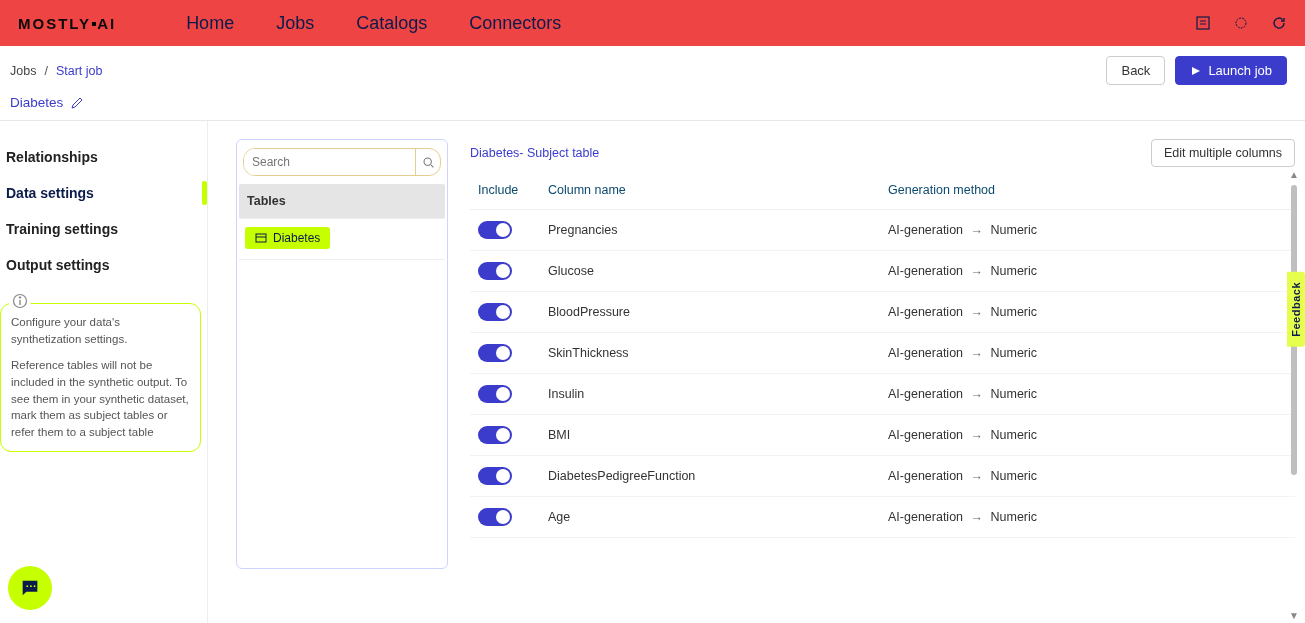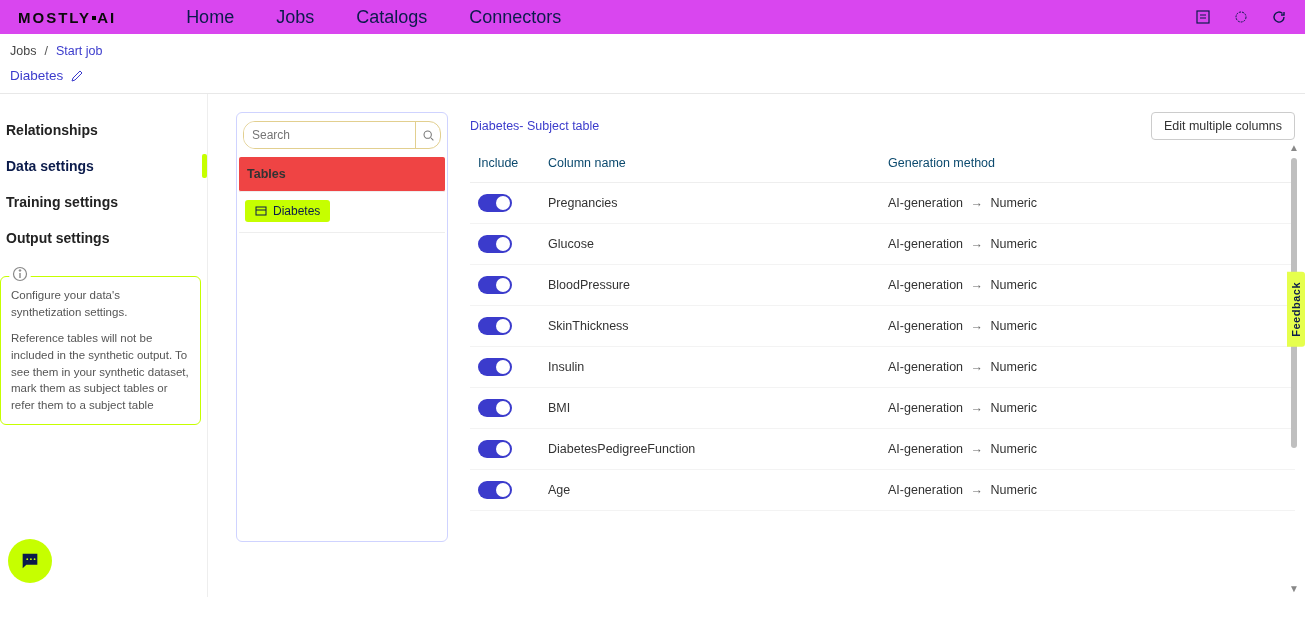--- a/index.html
+++ b/index.html
@@ -1,19 +1,19 @@
 <!DOCTYPE html>
 <html><head>
 <meta charset="utf-8">
 <style>
   * { box-sizing: border-box; margin: 0; padding: 0; font-family: -apple-system, BlinkMacSystemFont, "Segoe UI", Arial, sans-serif; }
   body { width: 1305px; height: 623px; background: #fff; overflow: hidden; position: relative; }
 
   
-  .topbar { height: 34px; background: #d946ef; display: flex; align-items: center; padding: 0 18px; }
+  .topbar { height: 46px; background: #ef4444; display: flex; align-items: center; padding: 0 18px; }
   .logo { font-weight: 800; letter-spacing: 2px; font-size: 15px; color: #0a0a0a; }
   .logo .dot { display:inline-block; width:4px; height:4px; background:#000; margin:0 1px 3px 1px;}
   .nav { display: flex; gap: 42px; margin-left: 70px; }
   .nav a { font-size: 18px; color: #0b1b4b; text-decoration: none; font-weight: 500; cursor:pointer;}
   .topbar-right { margin-left: auto; display: flex; gap: 22px; align-items: center; }
   .top-icon { width: 16px; height: 16px; display:flex; align-items:center; justify-content:center; color:#0b1b4b; cursor:pointer;}
   .top-icon svg { width:16px; height:16px; }
 
   
   .subheader { display:flex; align-items:center; padding: 10px 18px 4px 10px; }
@@ -31,35 +31,35 @@
 
   .divider { height:1px; background:#e8e8e8; width:100%; }
 
   
   .main { display:flex; height:calc(623px - 46px - 74px); }
   .sidebar { width:208px; border-right:1px solid #eee; padding-top:18px; position:relative;}
   .side-item { padding:10px 10px 10px 6px; font-size:14px; color:#222; font-weight:600; cursor:pointer; position:relative;}
   .side-item.active { color:#0b1b4b; }
   .side-item.active::after { content:""; position:absolute; right:0; top:6px; bottom:6px; width:5px; background:#c6ff00; border-radius:2px;}
 
-  .info-box { margin: 20px 6px 0 0; border:1px solid #c6ff00; border-radius:6px; padding:10px 10px; font-size:11.5px; color:#555; line-height:1.45; position:relative;}
+  .info-box { margin: 20px 6px 0 0; border:1px solid #c6ff00; border-radius:11px; padding:10px 10px; font-size:11.5px; color:#555; line-height:1.45; position:relative;}
   .info-ic { position:absolute; top:-14px; left:8px; width:22px; height:22px; background:#fff; border-radius:50%; display:flex; align-items:center; justify-content:center;}
   .info-ic svg { width:16px; height:16px; stroke:#888; fill:none;}
 
   .chat-bubble { position:absolute; bottom:14px; left:8px; width:44px; height:44px; border-radius:50%; background:#c6ff00; display:flex; align-items:center; justify-content:center; cursor:pointer;}
   .chat-bubble svg{ width:22px; height:22px; fill:#0b1b4b;}
 
   
   .panel-wrap { display:flex; padding:18px 10px 10px 28px; gap:22px; flex:1; }
   .tables-panel { width:212px; border:1px solid #cfd3ff; border-radius:6px; padding:8px 6px; height:430px;}
   .search-row { display:flex; border:1px solid #e2cf8f; border-radius:12px; overflow:hidden; }
   .search-row input { flex:1; border:none; outline:none; padding:6px 8px; font-size:12px; color:#555;}
   .search-btn { width:28px; display:flex; align-items:center; justify-content:center; border-left:1px solid #e2cf8f; cursor:pointer;}
   .search-btn svg { width:13px; height:13px; stroke:#777; fill:none;}
-  .tables-hdr { background:#ef4444; padding:10px 8px; font-size:12.5px; font-weight:600; color:#333; margin:8px -4px 8px -4px; border-radius:2px; border-bottom:1px solid #eee;}
+  .tables-hdr { background:#e5e5e5; padding:10px 8px; font-size:12.5px; font-weight:600; color:#333; margin:8px -4px 8px -4px; border-radius:2px; border-bottom:1px solid #eee;}
   .table-chip { display:inline-flex; align-items:center; gap:6px; background:#c6ff00; padding:4px 10px; border-radius:3px; font-size:12px; color:#0b1b4b; cursor:pointer; margin-left:2px;}
   .table-chip svg { width:12px; height:12px; fill:#0b1b4b;}
   .tbl-divider { height:1px; background:#eee; margin:10px -4px 0 -4px;}
 
   
   .cols-area { flex:1; position:relative; }
   .cols-hdr { display:flex; align-items:center; margin-bottom:6px;}
   .cols-title { font-size:12.5px; color:#3b3bcc; }
   .edit-multi { margin-left:auto; border:1px solid #ccc; border-radius:4px; padding:6px 12px; font-size:12.5px; color:#333; cursor:pointer; background:#fff;}
   .cols-table { width:100%; border-collapse:collapse; font-size:12.5px; color:#333; }
@@ -107,20 +107,29 @@
         </svg>
     </span>
   </div>
 </div>
 
 <div class="subheader">
   <div class="breadcrumb">
     <span>Jobs</span>
     <span class="sep">/</span>
     <span class="link">Start job</span>
+  </div>
+  <div class="subheader-right">
+    <button class="btn">Back</button>
+    <button class="btn btn-primary">
+      <svg viewBox="0 0 12 12">
+          <path d="M2 2l8 4-8 4z"></path>
+        </svg>
+      <span>Launch job</span>
+    </button>
   </div>
 </div>
 <div class="jobname-row">
   <span>Diabetes</span>
   <span class="edit-ic">
     <svg viewBox="0 0 12 12">
         <path d="M1 11l1-3 7-7 2 2-7 7-3 1z" fill="none" stroke="#3b3bcc" stroke-width="1"></path>
       </svg>
   </span>
 </div>

